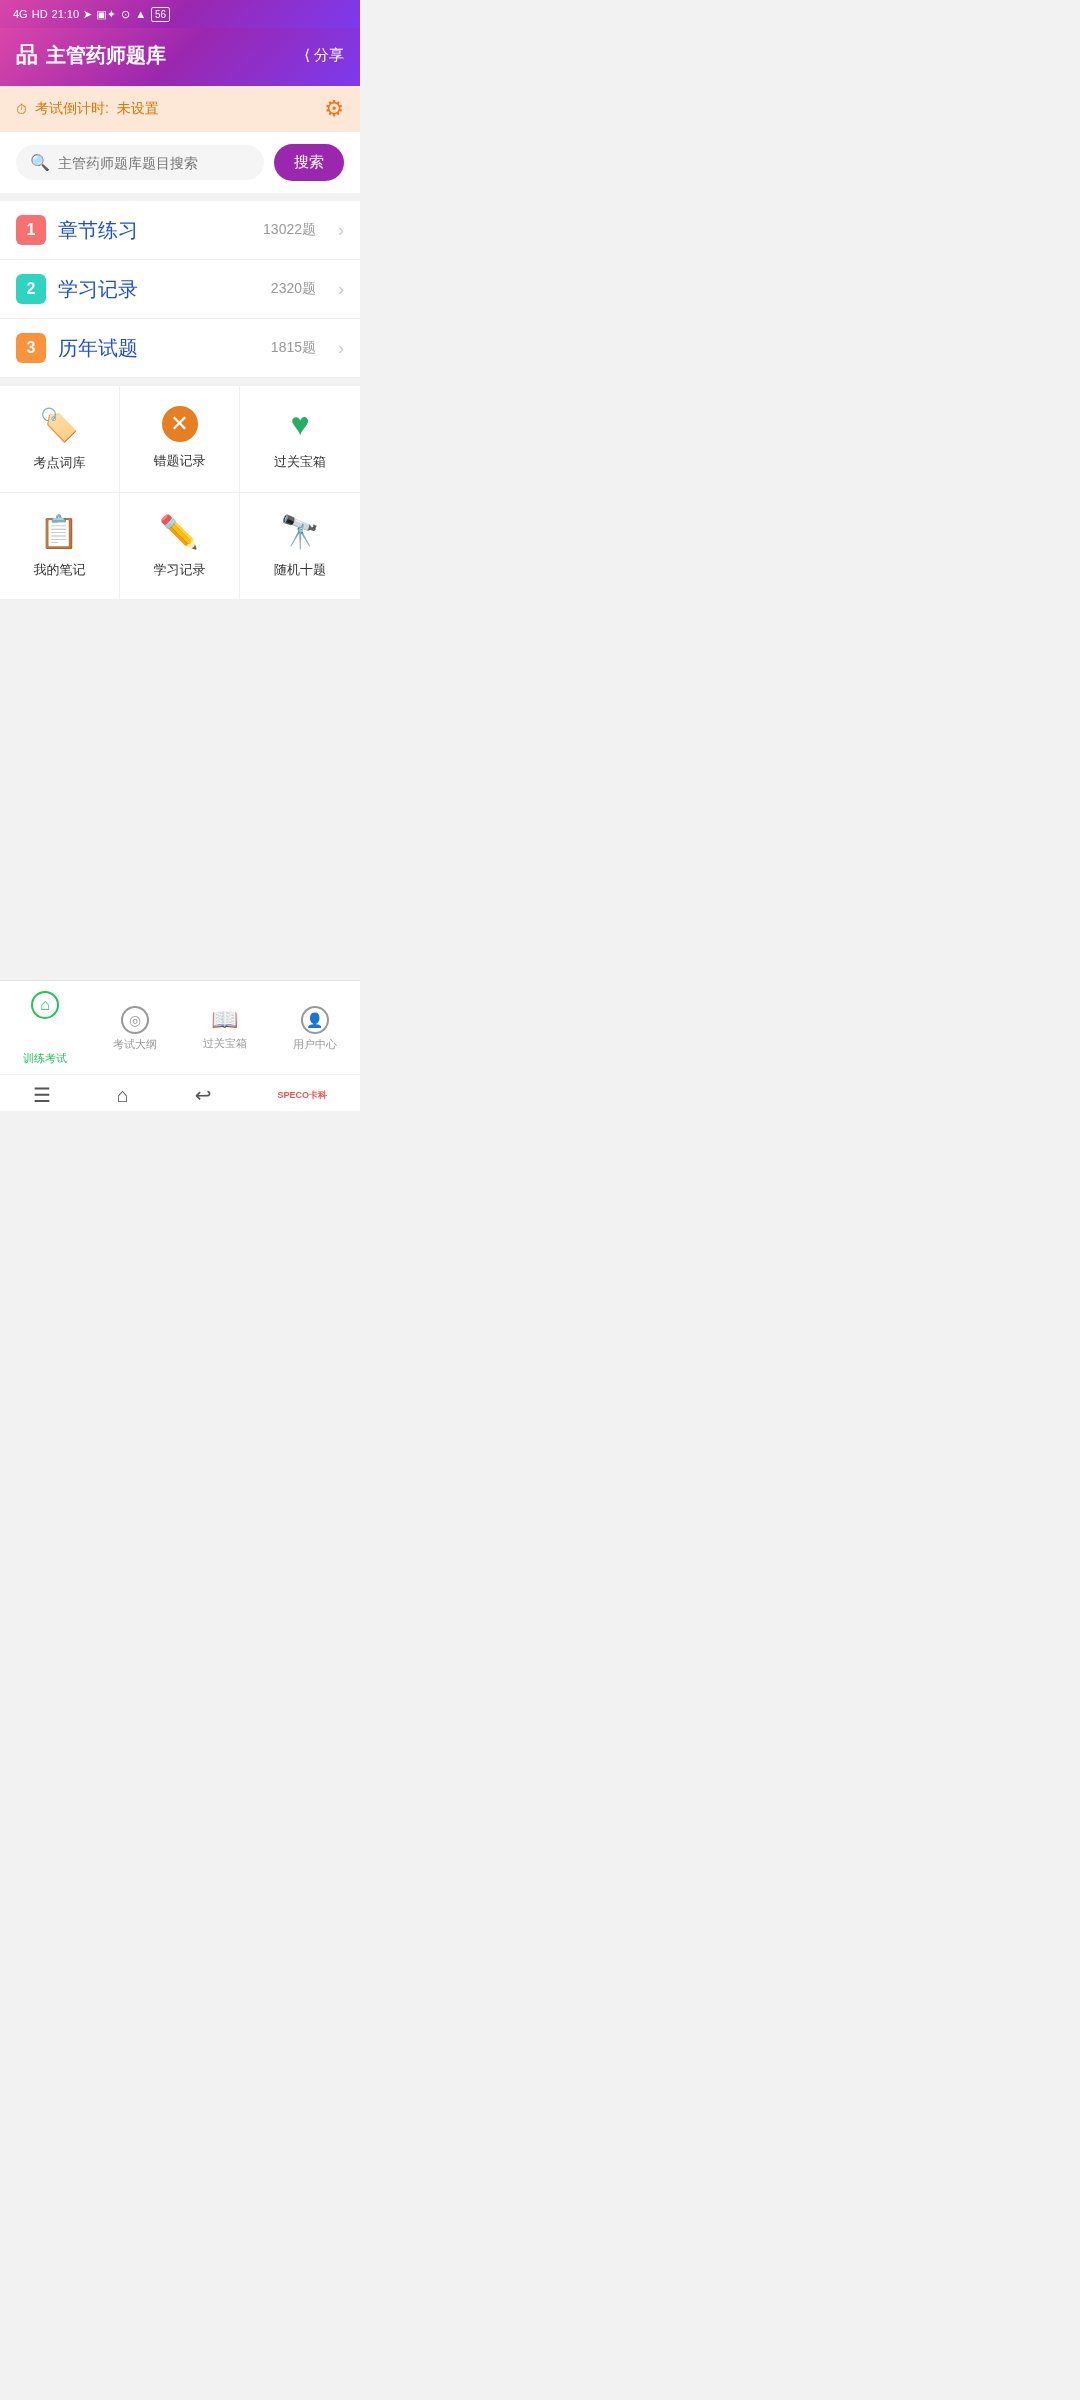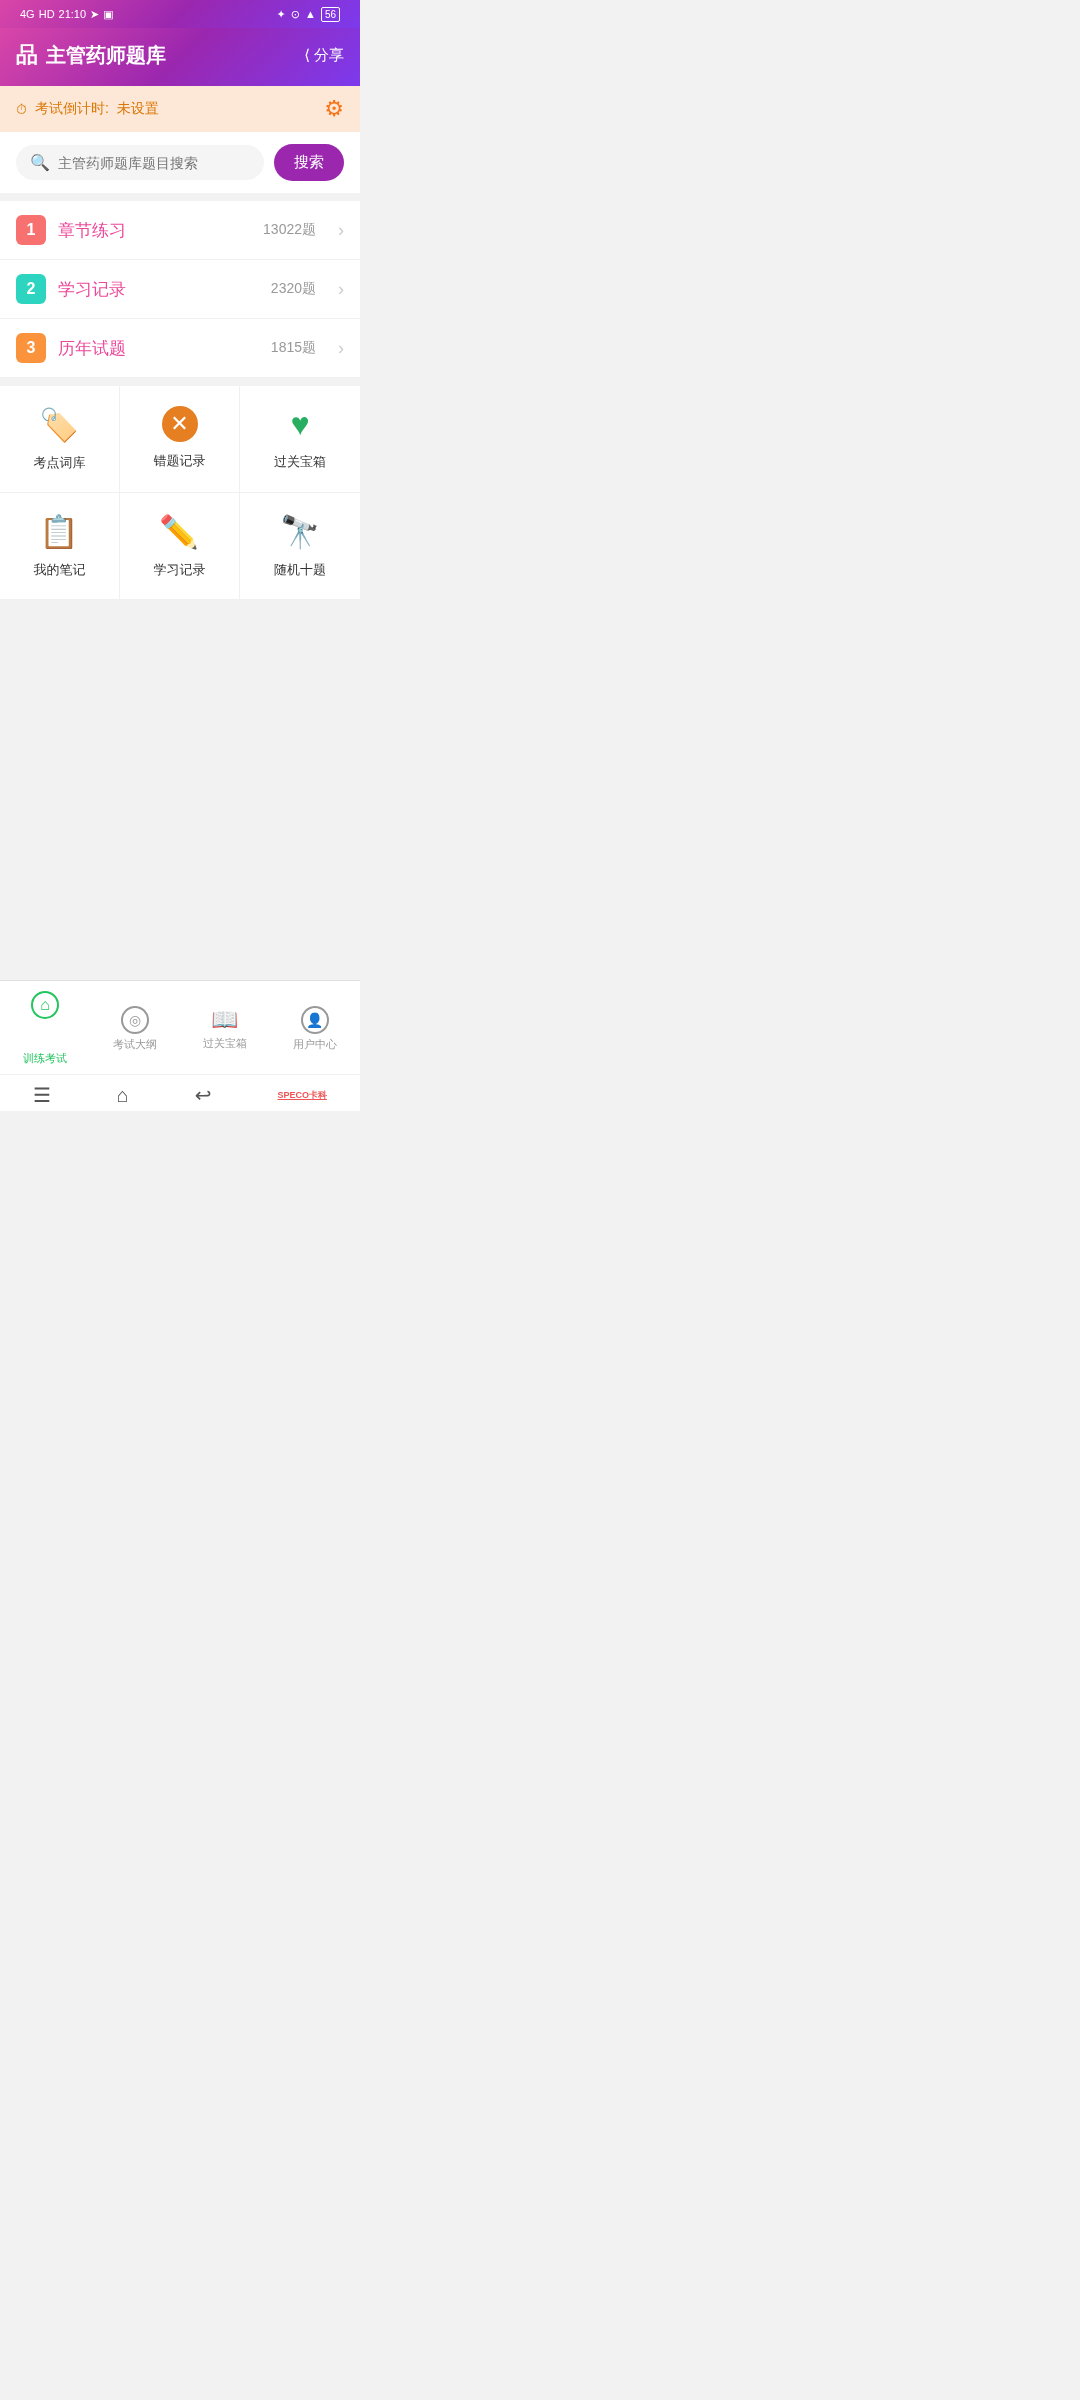--- a/index.html
+++ b/index.html
@@ -11,22 +11,21 @@
       background: #f2f2f2;
       overflow-x: hidden;
     }
 
     
     .status-bar {
       background: linear-gradient(135deg, #d946a8 0%, #9b27af 50%, #7c3aed 100%);
       height: 28px;
       display: flex;
       align-items: center;
-      justify-content: space-between;
-      padding: 0 20px;
+      padding: 0 13px;
       color: white;
       font-size: 11px;
     }
     .status-left { display: flex; align-items: center; gap: 4px; }
     .status-right { display: flex; align-items: center; gap: 5px; }
     .battery-box {
       border: 1.5px solid white;
       border-radius: 2px;
       padding: 1px 3px;
       font-size: 10px;
@@ -137,22 +136,22 @@
       font-size: 16px;
       font-weight: bold;
       margin-right: 12px;
       flex-shrink: 0;
     }
     .cat-pink { background: #f87171; }
     .cat-teal { background: #2dd4bf; }
     .cat-orange { background: #fb923c; }
     .category-name {
       flex: 1;
-      font-size: 17px;
-      color: #ec4899;
+      font-size: 20px;
+      color: #1d4ed8;
     }
     .category-count {
       color: #999;
       font-size: 14px;
       margin-right: 22px;
     }
     .chevron {
       color: #ccc;
       font-size: 18px;
     }
@@ -228,21 +227,20 @@
     }
     .sys-btn {
       font-size: 20px;
       color: #555;
       cursor: pointer;
     }
     .speco-logo {
       font-size: 9px;
       color: #e55;
       font-weight: bold;
-      text-decoration: underline;
     }
   </style>
 </head>
 <body>
 
 <div class="status-bar">
   <div class="status-left">
     <span>4G</span>
     <span>HD</span>
     <span>21:10</span>

